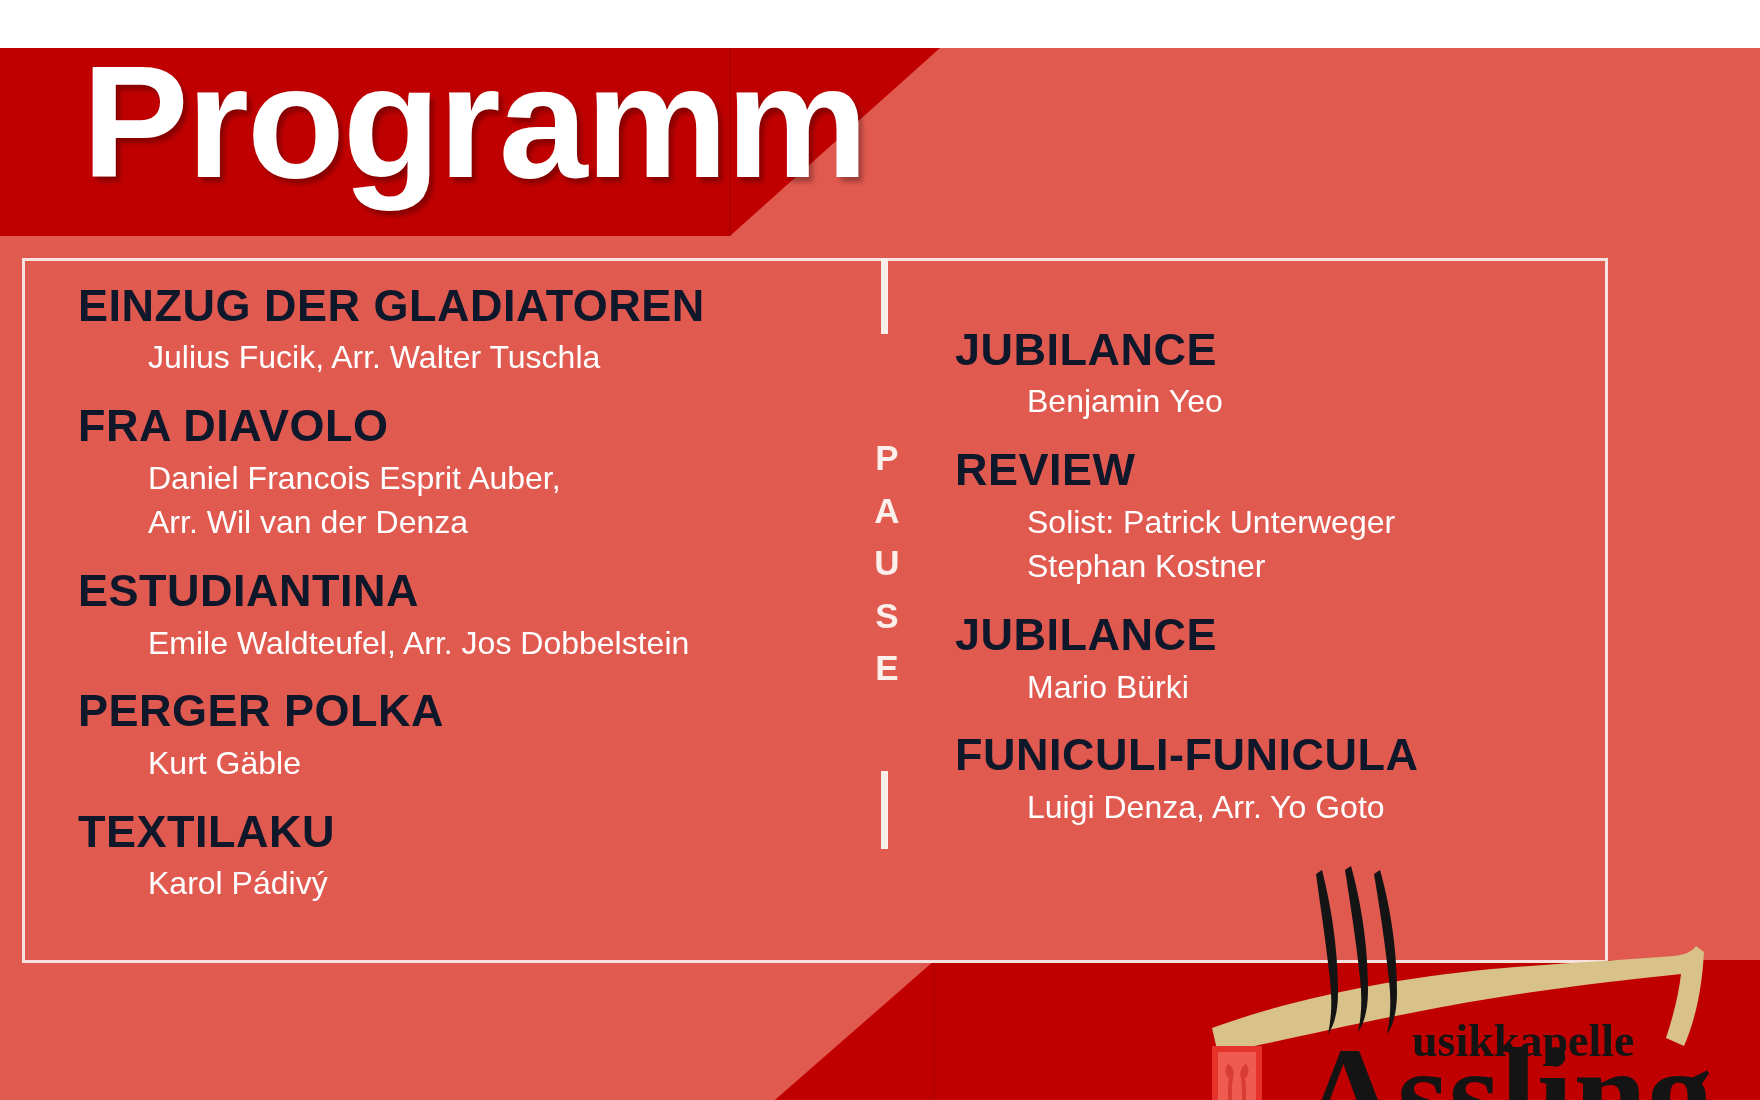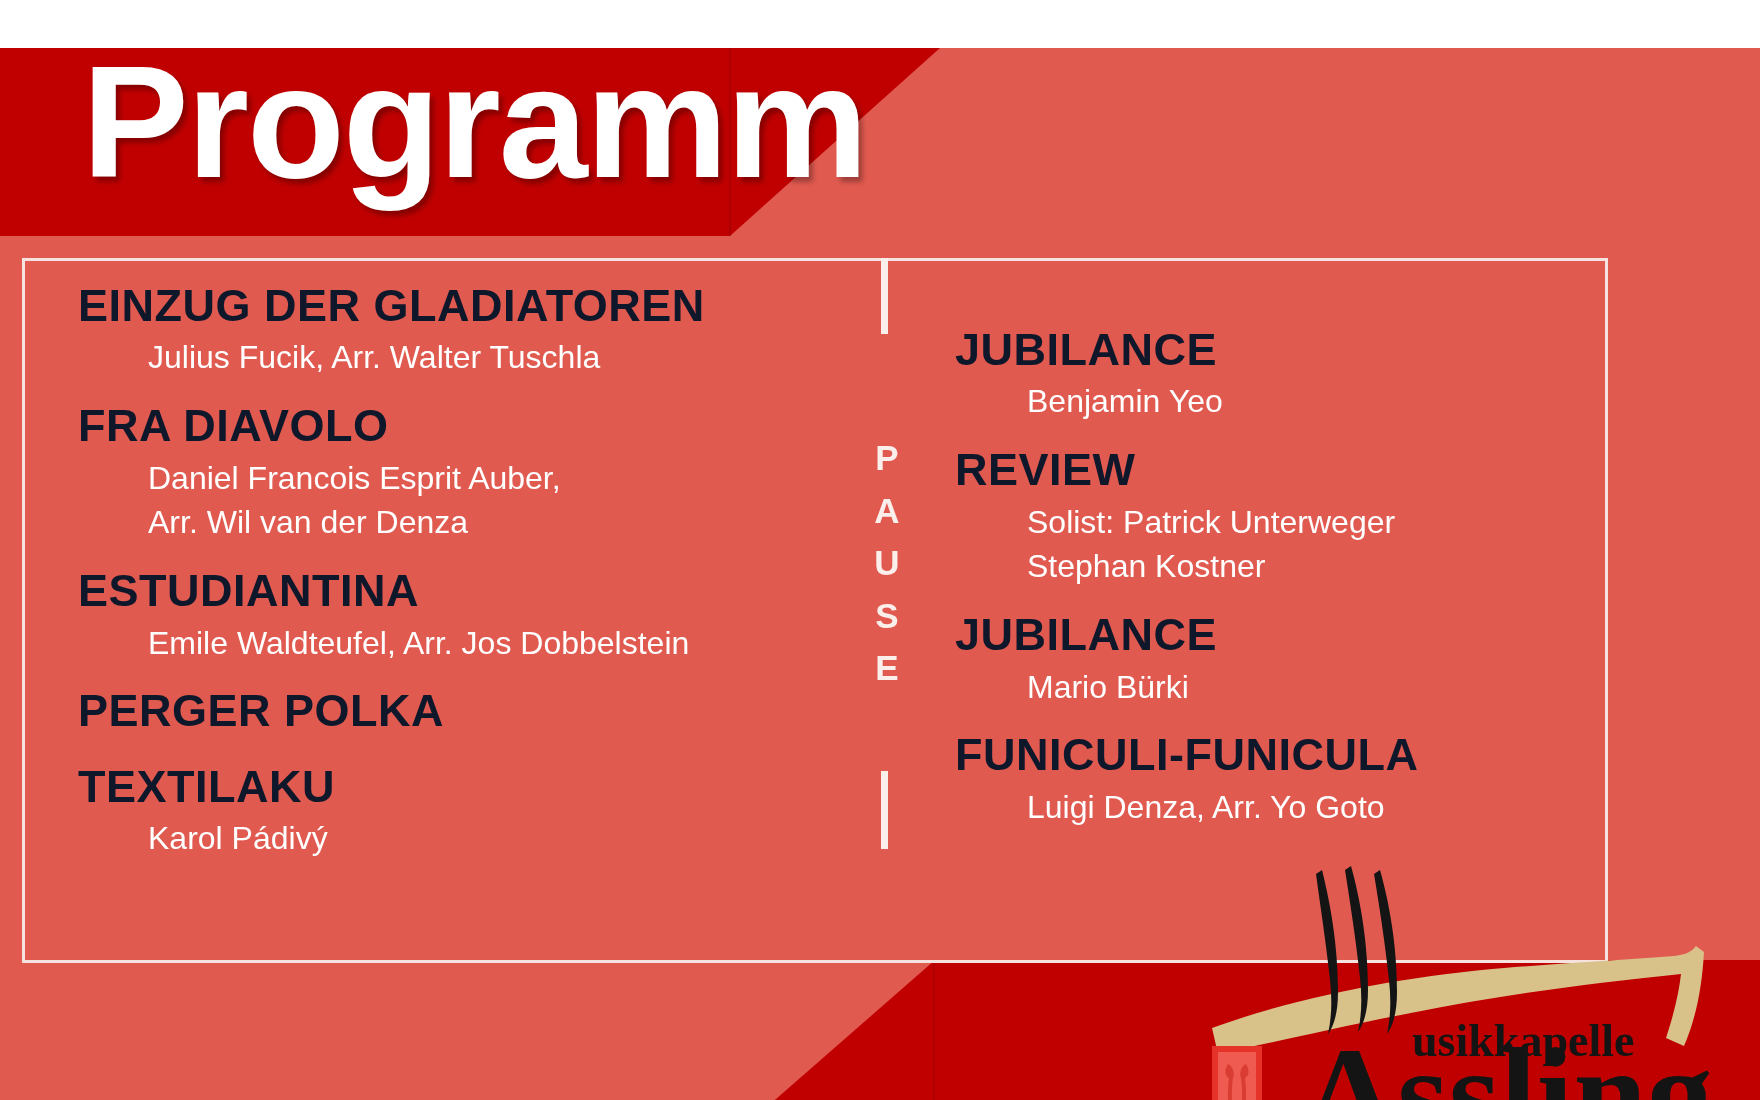--- a/index.html
+++ b/index.html
@@ -214,20 +214,23 @@
 
     <div class="piece">
       <div class="piece-title">ESTUDIANTINA</div>
       <div class="piece-credits">
         <div class="credit-line">Emile Waldteufel, Arr. Jos Dobbelstein</div>
       </div>
     </div>
 
     <div class="piece">
       <div class="piece-title">PERGER POLKA</div>
+      <div class="piece-credits">
+        <div class="credit-line">Kurt Gäble</div>
+      </div>
     </div>
 
     <div class="piece">
       <div class="piece-title">TEXTILAKU</div>
       <div class="piece-credits">
         <div class="credit-line">Karol Pádivý</div>
       </div>
     </div>
 
   </div>

